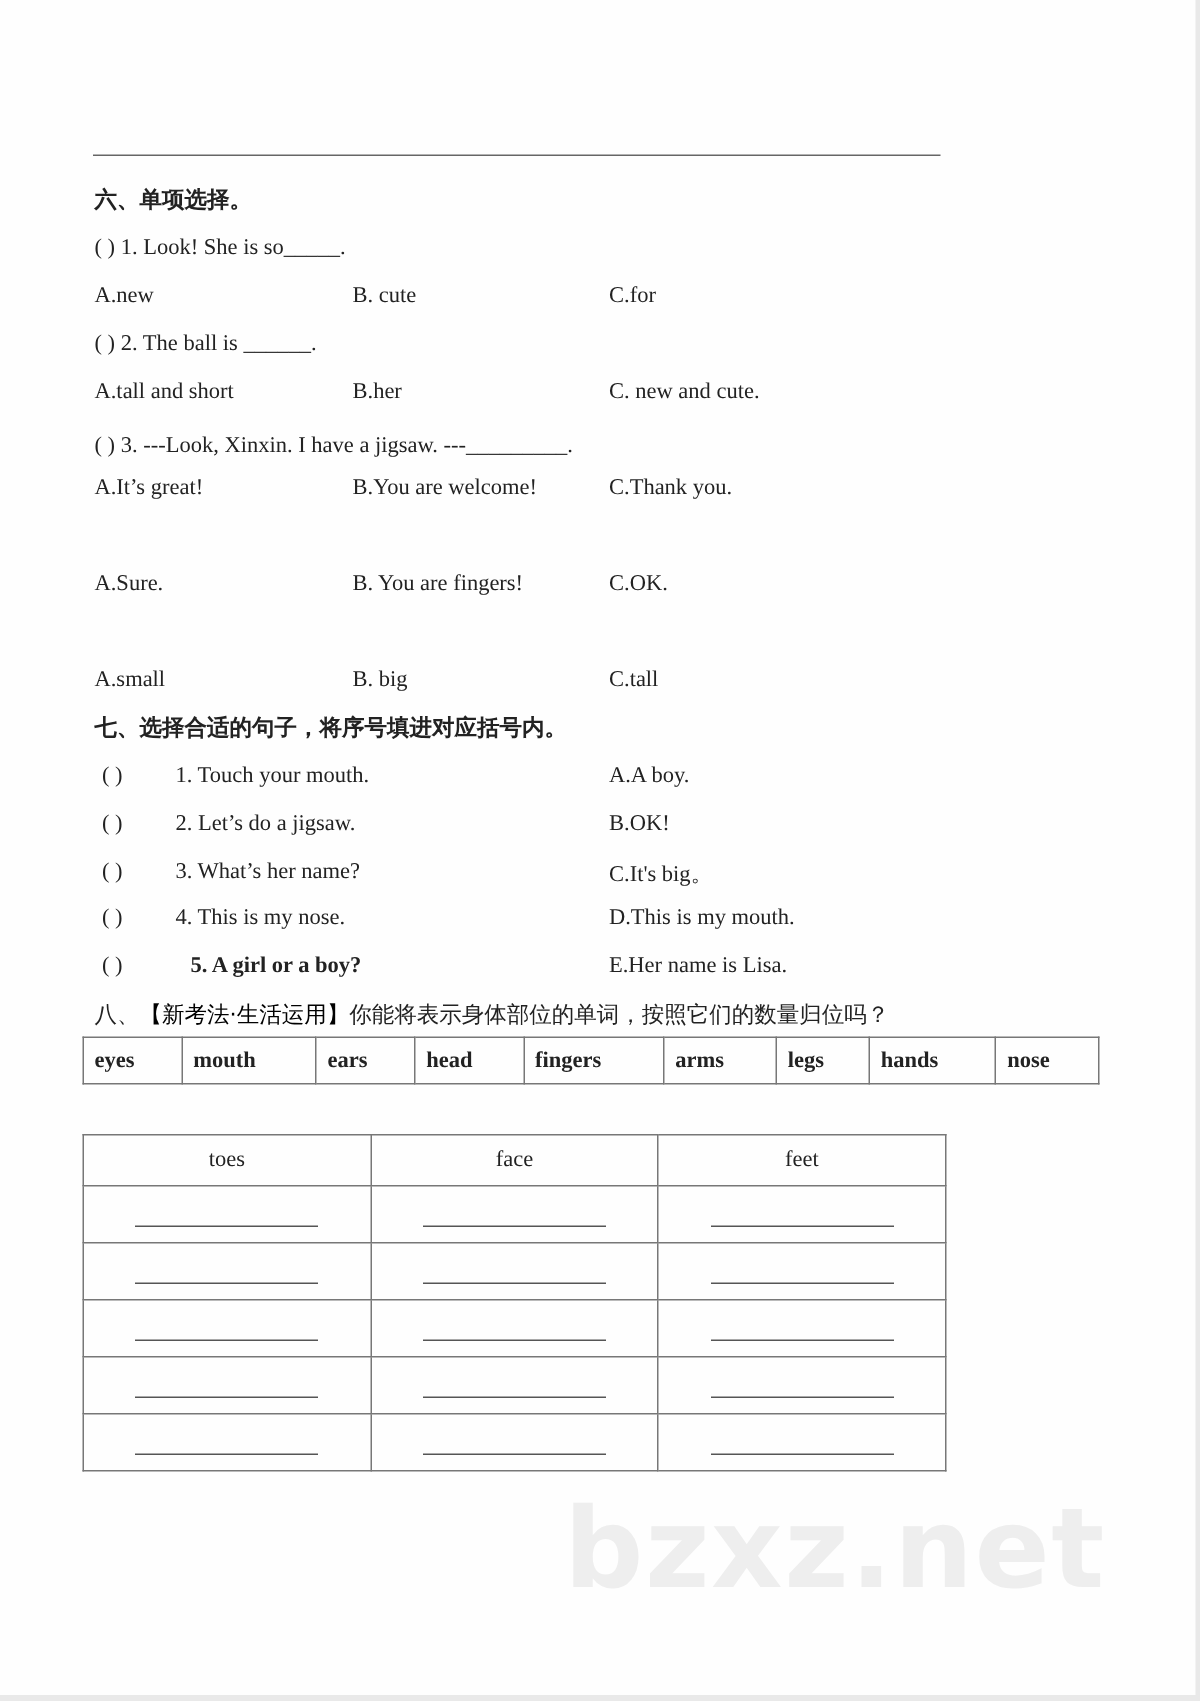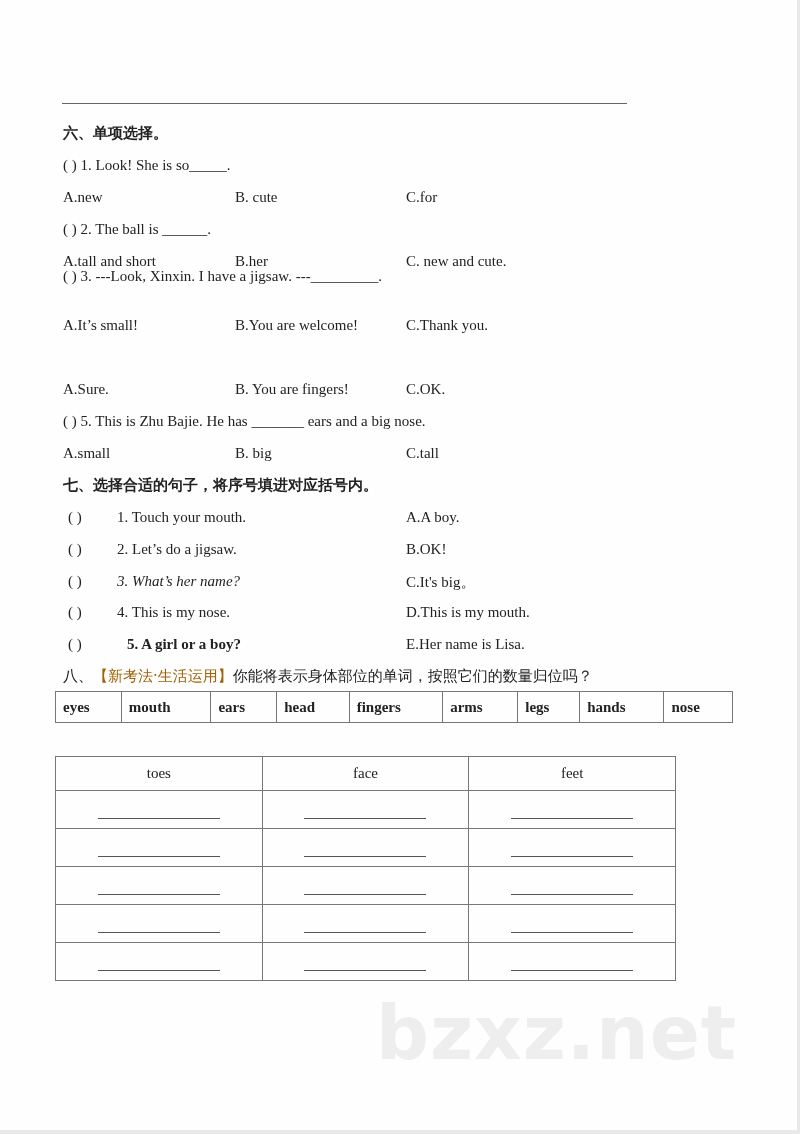--- a/index.html
+++ b/index.html
@@ -4,25 +4,25 @@
 <style>
   html, body { margin:0; padding:0; }
   body { width:800px; height:1134px; background:#e9e9e9; position:relative; overflow:hidden; }
   .page { position:absolute; left:0; top:0; width:797px; height:1130px; background:#fefefe; }
   .serif { font-family:"Liberation Serif", "DejaVu Serif", serif; color:#222; }
   .cjk { font-family:"DejaVu Sans", sans-serif; color:#222; font-weight:bold; }
   .abs { position:absolute; white-space:nowrap; }
   .topline { position:absolute; left:62px; top:103px; width:565px; height:1px; background:#666; }
   .q { font-size:15px; }
   .h { font-size:15px; }
-  .blue { color:#a16207; }
+  .blue { color:#000000; }
   table { border-collapse:collapse; position:absolute; }
   .bank { left:55px; top:691px; width:678px; height:32px; }
   .bank td { border:1px solid #777; font-family:"Liberation Serif", serif; font-weight:bold; font-size:15px; padding:0 7px; color:#222; height:30px; }
-  .sort { left:55px; top:756px; width:621px;border-radius:22px; }
+  .sort { left:55px; top:756px; width:576px;border-radius:22px; }
   .sort th, .sort td { border:1px solid #777; width:33.33%; text-align:center; font-family:"Liberation Serif", serif; font-weight:normal; font-size:15px; color:#222; }
   .sort th { height:31px; }
   .sort td { height:31px; vertical-align:bottom; padding-bottom:5px; }
   .blank { display:inline-block; width:122px; height:1px; background:#555; }
   .wm { position:absolute; left:376px; top:990px; font-family:"DejaVu Sans", sans-serif; font-weight:bold; font-size:74px; color:#eeeeee; letter-spacing:1px; }
 </style>
 </head>
 <body>
 
 <div class="page">
@@ -33,46 +33,45 @@
   <div class="abs serif q" style="left:63px;top:157px;">(    ) 1. Look! She is so_____.</div>
   <div class="abs serif q" style="left:63px;top:189px;">A.new</div>
   <div class="abs serif q" style="left:235px;top:189px;">B. cute</div>
   <div class="abs serif q" style="left:406px;top:189px;">C.for</div>
 
   <div class="abs serif q" style="left:63px;top:221px;">(    ) 2. The ball is ______.</div>
   <div class="abs serif q" style="left:63px;top:253px;">A.tall and short</div>
   <div class="abs serif q" style="left:235px;top:253px;">B.her</div>
   <div class="abs serif q" style="left:406px;top:253px;">C. new and cute.</div>
 
-  <div class="abs serif q" style="left:63px;top:268px;">(    ) 3. ---Look, Xinxin. I have a jigsaw. ---_________.</div>
-  <div class="abs serif q" style="left:63px;top:317px;">A.It’s small!</div>
+  <div class="abs serif q" style="left:63px;top:289px;">(    ) 3. ---Look, Xinxin. I have a jigsaw. ---_________.</div>
+  <div class="abs serif q" style="left:63px;top:317px;">A.It’s great!</div>
   <div class="abs serif q" style="left:235px;top:317px;">B.You are welcome!</div>
   <div class="abs serif q" style="left:406px;top:317px;">C.Thank you.</div>
 
   <div class="abs serif q" style="left:63px;top:381px;">A.Sure.</div>
   <div class="abs serif q" style="left:235px;top:381px;">B. You are fingers!</div>
   <div class="abs serif q" style="left:406px;top:381px;text-align:right;">C.OK.</div>
 
-  <div class="abs serif q" style="left:63px;top:413px;">(    ) 5. This is Zhu Bajie. He has _______ ears and a big nose.</div>
   <div class="abs serif q" style="left:63px;top:445px;">A.small</div>
   <div class="abs serif q" style="left:235px;top:445px;">B. big</div>
   <div class="abs serif q" style="left:406px;top:445px;">C.tall</div>
 
   <div class="abs cjk h" style="left:63px;top:476px;">七、选择合适的句子，将序号填进对应括号内。</div>
 
   <div class="abs serif q" style="left:68px;top:509px;">(        )</div>
   <div class="abs serif q" style="left:117px;top:509px;">1. Touch your mouth.</div>
   <div class="abs serif q" style="left:406px;top:509px;">A.A boy.</div>
 
   <div class="abs serif q" style="left:68px;top:541px;">(        )</div>
   <div class="abs serif q" style="left:117px;top:541px;">2. Let’s do a jigsaw.</div>
   <div class="abs serif q" style="left:406px;top:541px;">B.OK!</div>
 
   <div class="abs serif q" style="left:68px;top:573px;">(        )</div>
-  <div class="abs serif q" style="left:117px;top:573px;font-style:italic;">3. What’s her name?</div>
+  <div class="abs serif q" style="left:117px;top:573px;">3. What’s her name?</div>
   <div class="abs serif q" style="left:406px;top:573px;">C.It's big。</div>
 
   <div class="abs serif q" style="left:68px;top:604px;">(        )</div>
   <div class="abs serif q" style="left:117px;top:604px;">4. This is my nose.</div>
   <div class="abs serif q" style="left:406px;top:604px;">D.This is my mouth.</div>
 
   <div class="abs serif q" style="left:68px;top:636px;">(        )</div>
   <div class="abs serif q" style="left:127px;top:636px;font-weight:bold;">5. A girl or a boy?</div>
   <div class="abs serif q" style="left:406px;top:636px;">E.Her name is Lisa.</div>
 

